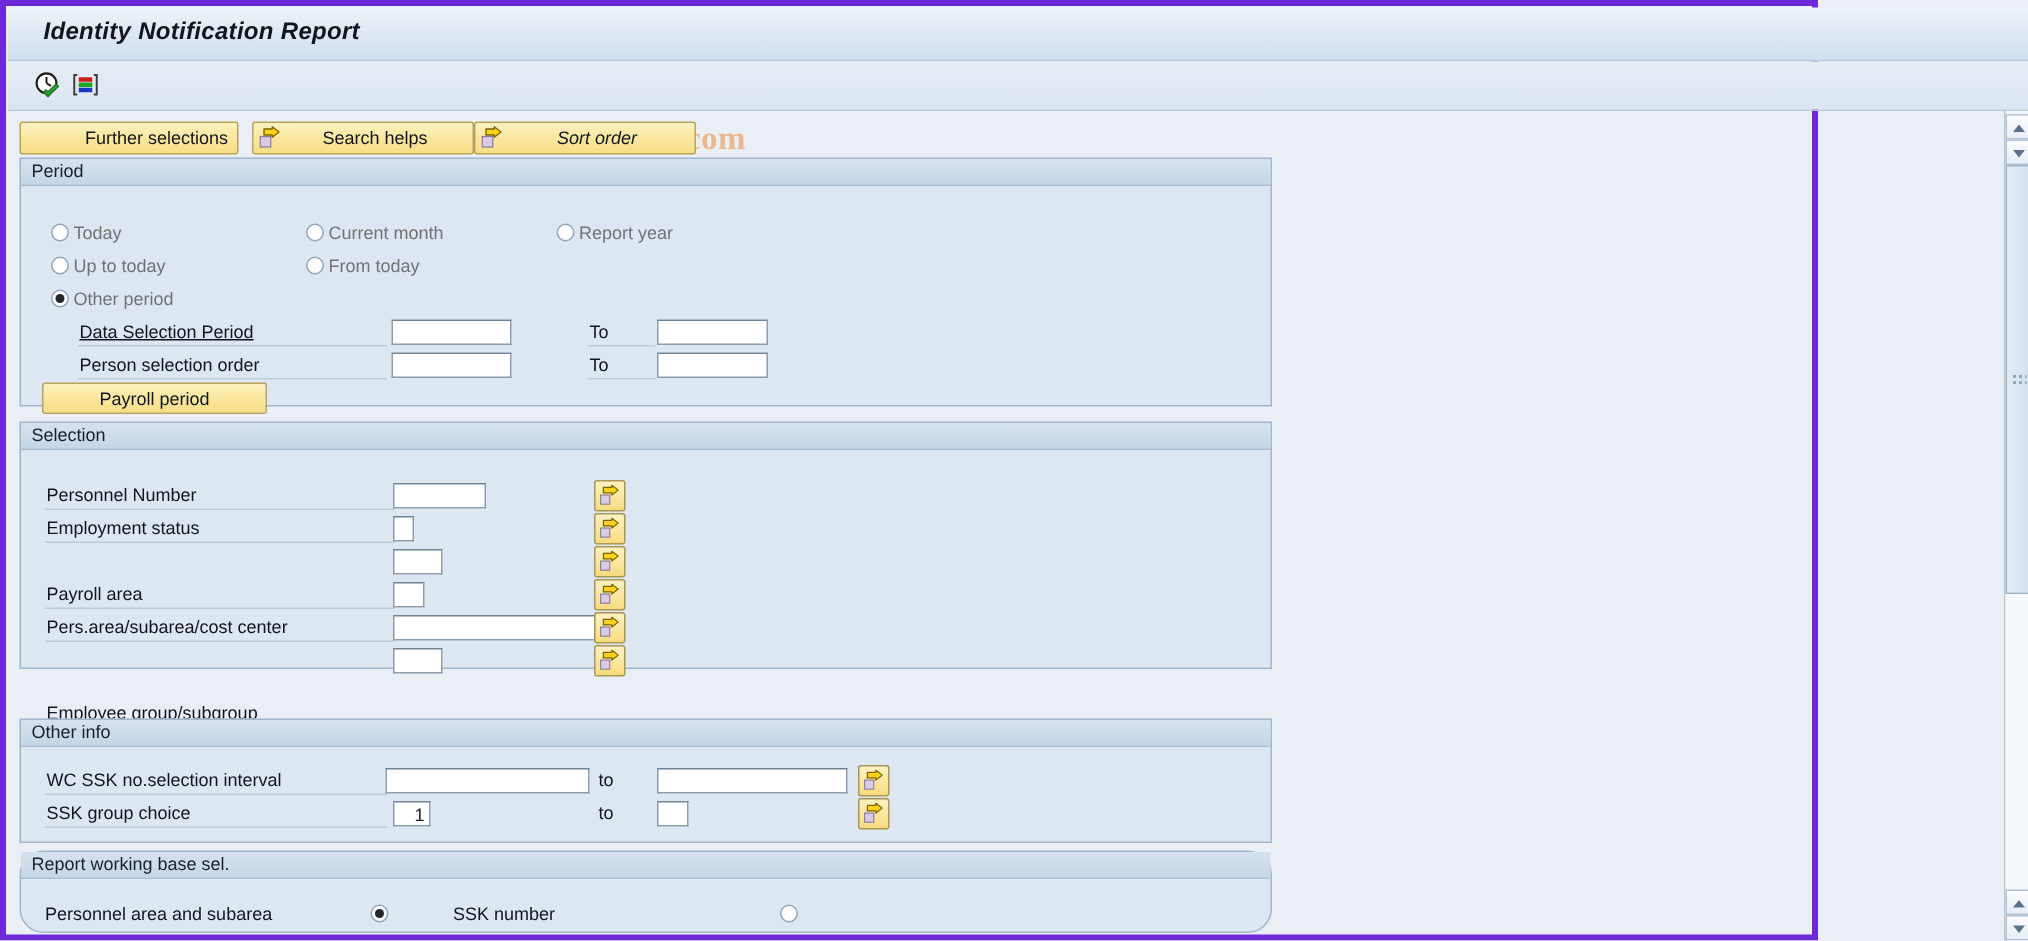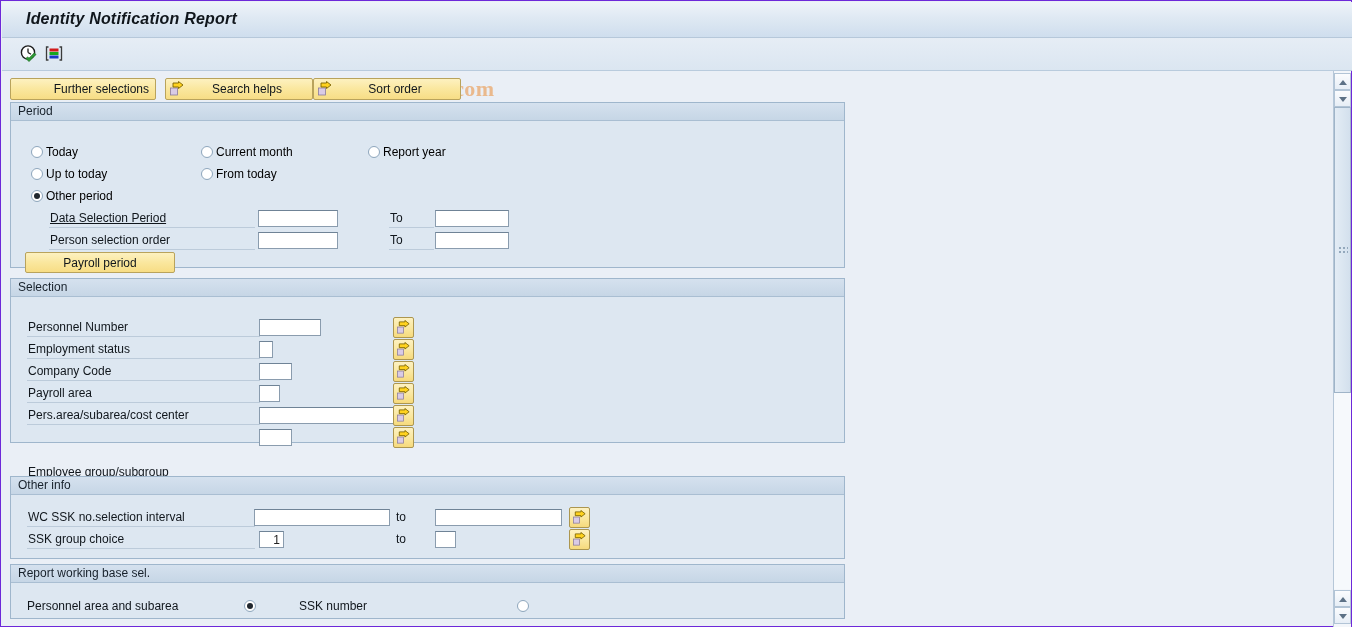--- a/index.html
+++ b/index.html
@@ -3,22 +3,22 @@
 <meta charset="utf-8">
 <style>
   html,body{margin:0;padding:0;}
   body{
     width:1352px;height:627px;overflow:hidden;
     background:#eaeff6;
     font-family:"Liberation Sans", sans-serif;
     font-size:12px;color:#1a1a1a;
     -webkit-font-smoothing:none;
   }
-  .app{position:relative;width:1352px;height:627px;box-sizing:border-box;
-       border:1px solid #6d28d9;background:#eaeff6;}
+  .app{position:relative;width:1212px;height:627px;box-sizing:border-box;
+       border:4px solid #6d28d9;background:#eaeff6;}
 
   
   .titlebar{
     position:absolute;left:1px;top:1px;width:1350px;height:36px;
     background:linear-gradient(to bottom,#eef3f9 0%,#dfe9f3 45%,#cfdeee 100%);
     border-bottom:1px solid #b6c8da;
     box-sizing:border-box;
   }
   .titlebar .title{
     position:absolute;left:24px;top:8px;
@@ -72,21 +72,21 @@
   .radio{
     position:absolute;width:12px;height:12px;box-sizing:border-box;
     border:1px solid #8fa7bd;border-radius:50%;
     background:radial-gradient(circle at 45% 40%,#ffffff 0%,#ffffff 60%,#eef3f8 100%);
     cursor:pointer;
   }
   .radio.on::after{
     content:"";position:absolute;left:2px;top:2px;width:6px;height:6px;
     border-radius:50%;background:#20272e;
   }
-  .rlabel{position:absolute;font-size:12px;color:#000000;white-space:nowrap;cursor:pointer;}
+  .rlabel{position:absolute;font-size:12px;color:#737373;white-space:nowrap;cursor:pointer;}
 
   .flabel{position:absolute;font-size:12px;color:#10161c;white-space:nowrap;
           border-bottom:1px solid #bccbda;height:16px;line-height:15px;padding-left:1px;}
   .plain{position:absolute;font-size:12px;color:#10161c;white-space:nowrap;}
 
   .inp{
     position:absolute;box-sizing:border-box;height:17px;
     background:#ffffff;border:1px solid #8a9cae;border-top-color:#6f8396;
     font-family:"Liberation Sans", sans-serif;font-size:12px;color:#222;
     padding:0 3px;outline:none;text-align:right;
@@ -166,21 +166,21 @@
       </span>
       <span class="lbl" style="padding-left:22px;">Search helps</span>
     </div>
     <div class="sapbtn" style="left:303px;width:148px;">
       <span class="arrow-ico">
         <svg width="16" height="16" viewBox="0 0 16 16">
           <rect x="1.5" y="7" width="7" height="7" fill="#d9cbe6" stroke="#8a7b9c" stroke-width="0.8"></rect>
           <path d="M4 2 L9.5 2 L9.5 0.5 L14 4 L9.5 7.5 L9.5 6 L4 6 Z" fill="#ffd21e" stroke="#7a6200" stroke-width="0.9" stroke-linejoin="round"></path>
         </svg>
       </span>
-      <span class="lbl" style="padding-left:22px;">Sort order</span>
+      <span class="lbl" style="padding-left:22px;font-style:italic;">Sort order</span>
     </div>
   </div>
 
   <div class="panel" style="left:9px;top:101px;width:835px;height:166px;">
     <div class="ph">Period</div>
     <div class="pb" style="height:147px;">
 
       <div class="radio" style="left:20px;top:25px;"></div>
       <div class="rlabel" style="left:35px;top:24px;">Today</div>
 
@@ -230,21 +230,20 @@
 
       <div class="flabel" style="left:16px;top:45px;width:232px;">Employment status</div>
       <input class="inp" style="left: 248px; top: 44px; width: 14px;" value="">
       <div class="mbtn" style="left:382px;top:42px;">
         <svg width="15" height="15" viewBox="0 0 16 16">
             <rect x="1.5" y="7.5" width="6.5" height="6.5" fill="#d9cbe6" stroke="#8a7b9c" stroke-width="0.8"></rect>
             <path d="M3.5 2 L9.5 2 L9.5 0.5 L14 4 L9.5 7.5 L9.5 6 L3.5 6 Z" fill="#ffd21e" stroke="#7a6200" stroke-width="0.9" stroke-linejoin="round"></path>
           </svg>
       </div>
 
-      <div class="flabel" style="left:16px;top:67px;width:232px;">Company Code</div>
       <input class="inp" style="left: 248px; top: 66px; width: 33px;" value="">
       <div class="mbtn" style="left:382px;top:64px;">
         <svg width="15" height="15" viewBox="0 0 16 16">
             <rect x="1.5" y="7.5" width="6.5" height="6.5" fill="#d9cbe6" stroke="#8a7b9c" stroke-width="0.8"></rect>
             <path d="M3.5 2 L9.5 2 L9.5 0.5 L14 4 L9.5 7.5 L9.5 6 L3.5 6 Z" fill="#ffd21e" stroke="#7a6200" stroke-width="0.9" stroke-linejoin="round"></path>
           </svg>
       </div>
 
       <div class="flabel" style="left:16px;top:89px;width:232px;">Payroll area</div>
       <input class="inp" style="left: 248px; top: 88px; width: 21px;" value="">
@@ -296,21 +295,21 @@
       <input class="inp" style="left: 424px; top: 36px; width: 21px;" value="">
       <div class="mbtn" style="left:558px;top:34px;">
         <svg width="15" height="15" viewBox="0 0 16 16">
             <rect x="1.5" y="7.5" width="6.5" height="6.5" fill="#d9cbe6" stroke="#8a7b9c" stroke-width="0.8"></rect>
             <path d="M3.5 2 L9.5 2 L9.5 0.5 L14 4 L9.5 7.5 L9.5 6 L3.5 6 Z" fill="#ffd21e" stroke="#7a6200" stroke-width="0.9" stroke-linejoin="round"></path>
           </svg>
       </div>
     </div>
   </div>
 
-  <div class="panel" style="left:9px;top:563px;width:835px;height:55px;">
+  <div class="panel" style="left:9px;top:563px;width:835px;height:55px;border-radius:16px;">
     <div class="ph">Report working base sel.</div>
     <div class="pb" style="height:36px;">
       <div class="plain" style="left:16px;top:16px;">Personnel area and subarea</div>
       <div class="radio on" style="left:233px;top:17px;"></div>
 
       <div class="plain" style="left:288px;top:16px;">SSK number</div>
       <div class="radio" style="left:506px;top:17px;"></div>
     </div>
   </div>
 

